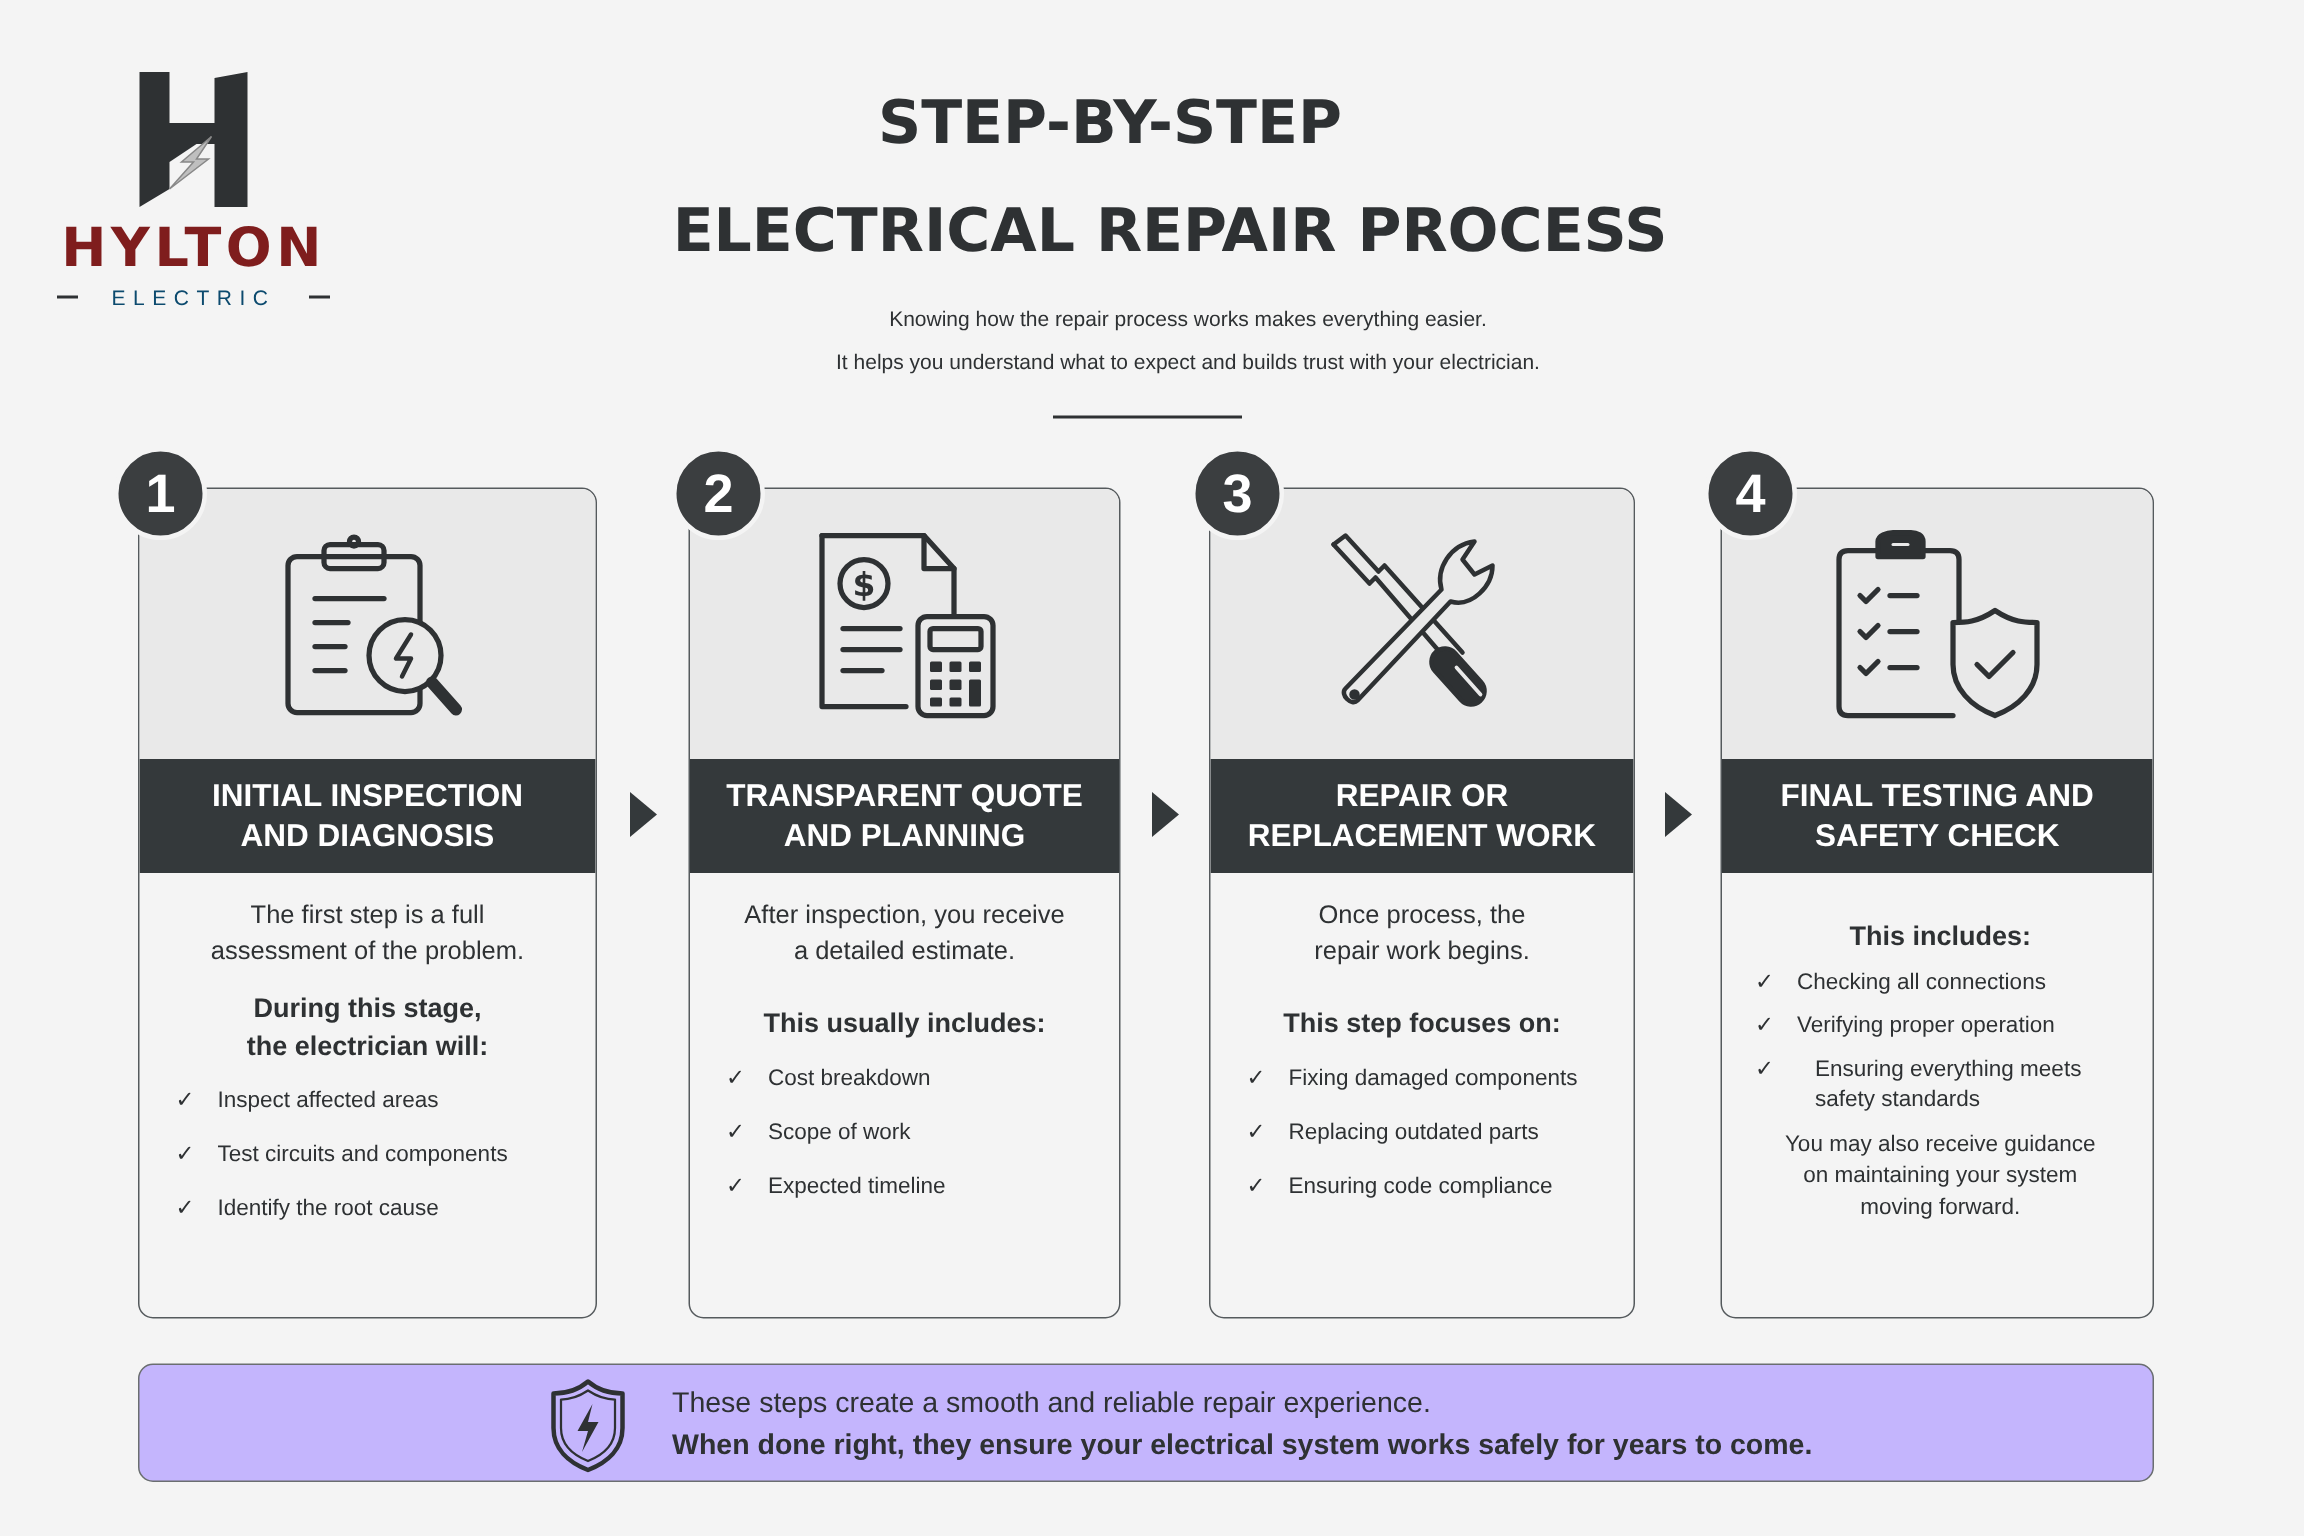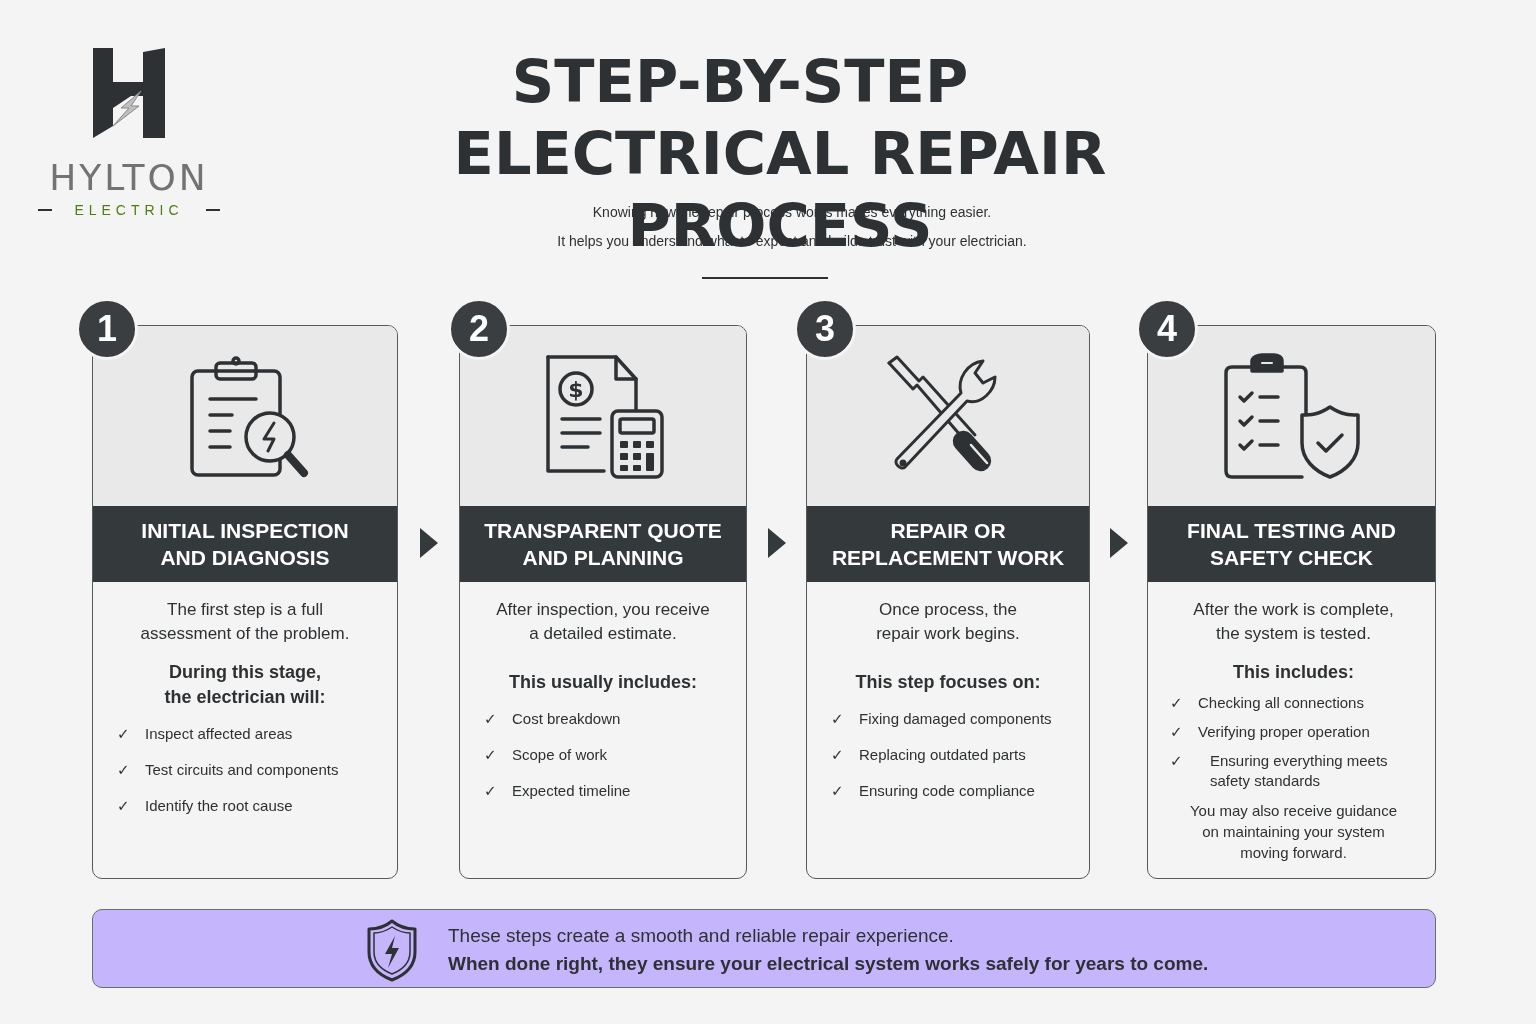--- a/index.html
+++ b/index.html
@@ -8,34 +8,34 @@
     background: #f4f4f4;
     font-family: "Liberation Sans", "DejaVu Sans", sans-serif;
     color: #2e3133;
     position: relative;
   }
   
   .logo { position: absolute; left: 38px; top: 46px; width: 182px; text-align: center; }
   .logo-mark { display: block; margin: 0 auto; }
   .logo-name {
     font-family: "DejaVu Sans", sans-serif;
-    font-size: 36px; font-weight: normal; letter-spacing: 3px; color: #737373;
-    margin-top: 18px; line-height: 40px;
+    font-size: 36px; font-weight: bold; letter-spacing: 3px; color: #7f1d1d;
+    margin-top: 6px; line-height: 40px;
   }
   .logo-sub {
     display: flex; align-items: center; justify-content: center; gap: 22px;
-    font-size: 14px; letter-spacing: 5px; color: #4d7c0f; margin-top: 4px;
+    font-size: 14px; letter-spacing: 5px; color: #0c4a6e; margin-top: 4px;
   }
   .logo-sub .dash { width: 18px; height: 2px; background: #2e3133; display: inline-block; }
 
   
   .title {
     position: absolute; left: 300px; width: 960px; top: 46px; text-align: center;
     font-family: "DejaVu Sans", sans-serif; font-weight: bold; color: #2e3133;
-    font-size: 59px; line-height: 72px; letter-spacing: 0px;
+    font-size: 40px; line-height: 72px; letter-spacing: 0px;
   }
   .title .l1 { display: block; padding-right: 80px; }
   .title .l2 { display: block; }
   .subtitle {
     position: absolute; left: 312px; width: 960px; top: 198px; text-align: center;
     font-size: 14px; line-height: 29px; color: #2e3133;
   }
   .divider { position: absolute; left: 702px; top: 277px; width: 126px; height: 2px; background: #2e3133; }
 
   
@@ -263,24 +263,20 @@
         <line x1="38" y1="94" x2="56" y2="94"></line>
       <path d="M108 56 C96 64 88 64 80 64 V92 C80 108 92 120 108 126 C124 120 136 108 136 92 V64 C128 64 120 64 108 56 Z" fill="#e9e9e9"></path>
       <path d="M96 92 L104 100 L120 84"></path>
     </svg>
   </div>
   <div class="card-band">
     <span>FINAL TESTING AND</span>
     <span>SAFETY CHECK</span>
   </div>
   <div class="card-body" style="padding-left:22px;padding-right:18px;">
-    <div class="intro">
-      <div>After the work is complete,</div>
-      <div>the system is tested.</div>
-    </div>
     <div class="lead">
       <div>This includes:</div>
     </div>
     <ul class="checks" style="margin-top:8px;">
       <li>
           <span class="ck">✓</span>
           <span>Checking all connections</span>
         </li>
       <li>
           <span class="ck">✓</span>

